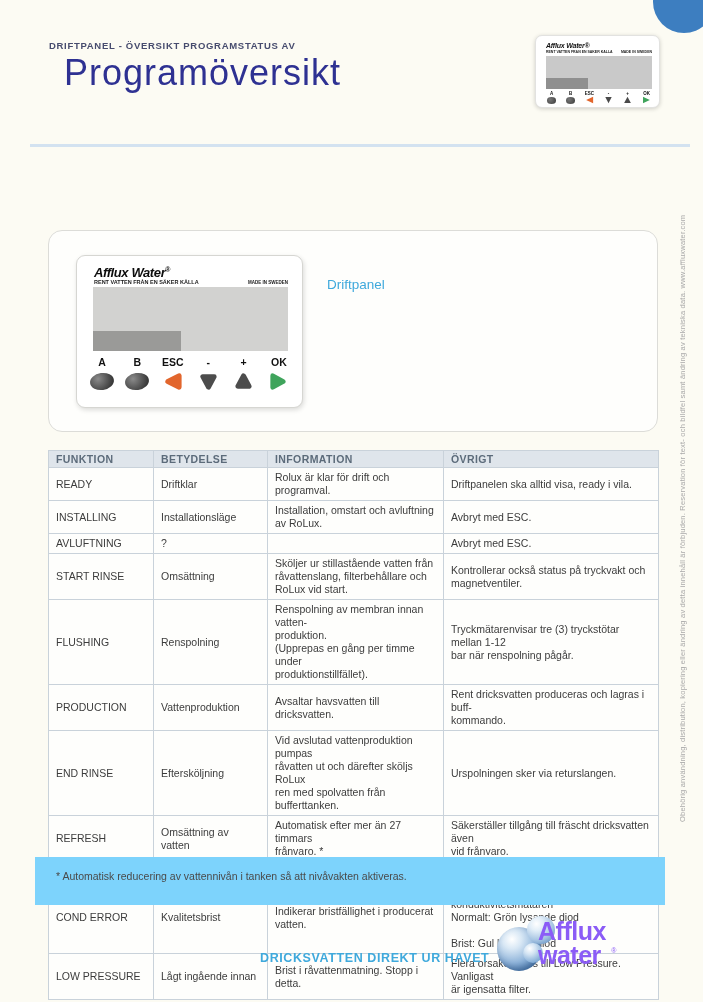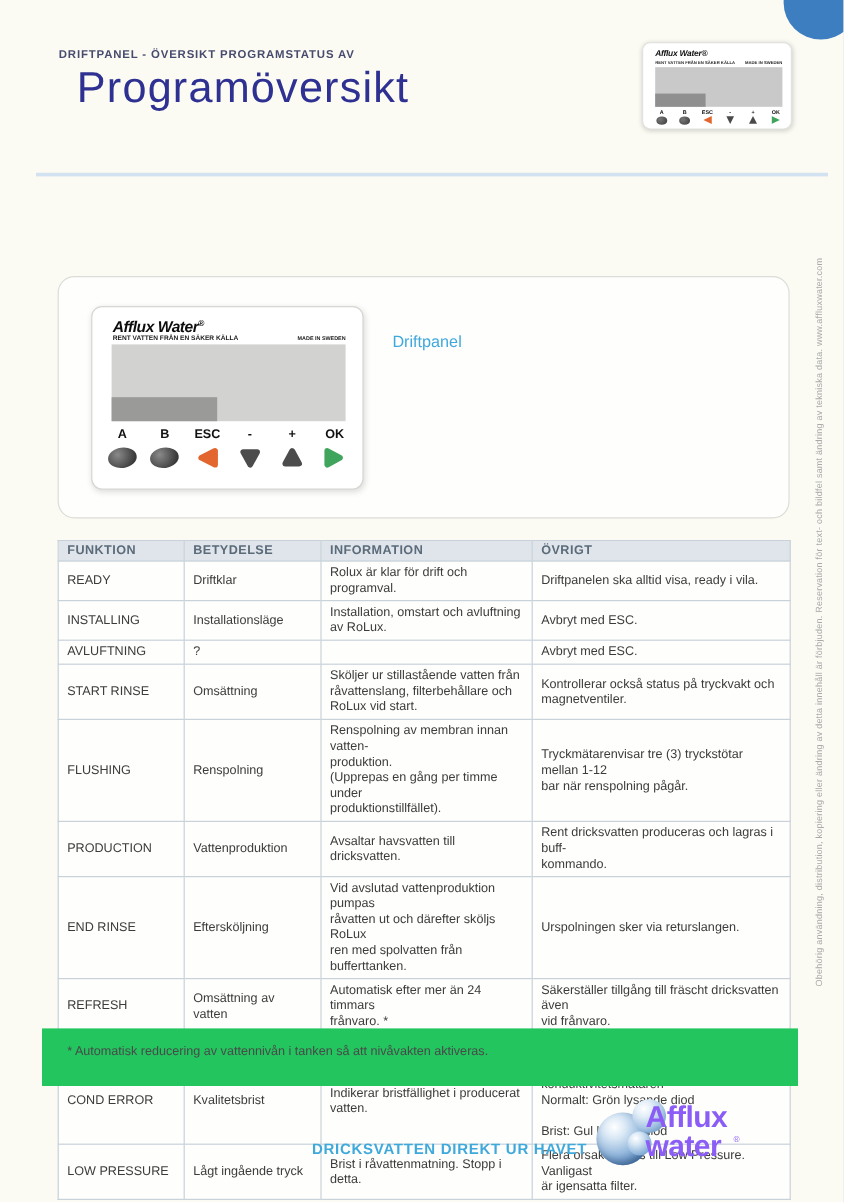--- a/index.html
+++ b/index.html
@@ -87,21 +87,21 @@
     background:#dfe5eb; color:#5c6b7a; font-size:10.5px; font-weight:bold;
     text-align:left; letter-spacing:.4px; height:17px; padding-top:2px; padding-bottom:2px;
   }
   table.program td {
     font-size:10.5px; color:#3c3c3c; line-height:13px;
     white-space:pre-line; height:17px; background:#fefefc;
   }
   
   .footnote {
     position:absolute; left:35px; top:857px; width:630px; height:48px;
-    background:#22c55e; font-size:10.5px; color:#4a4a4a;
+    background:#7dd3fc; font-size:10.5px; color:#4a4a4a;
     padding:13px 0 0 21px;
   }
   .tagline {
     position:absolute; left:260px; top:951px;
     font-size:12.5px; font-weight:bold; letter-spacing:.6px; color:#3fa9dc;
   }
   .logo { position:absolute; left:497px; top:917px; width:170px; height:60px; }
   .sphere { position:absolute; border-radius:50%; }
   .sphere.big {
     width:44px; height:44px; left:0px; top:10px;
@@ -289,21 +289,21 @@
           <td>END RINSE</td>
           <td>Eftersköljning</td>
           <td>Vid avslutad vattenproduktion pumpas
 råvatten ut och därefter sköljs RoLux
 ren med spolvatten från bufferttanken.</td>
           <td>Urspolningen sker via returslangen.</td>
         </tr>
         <tr>
           <td>REFRESH</td>
           <td>Omsättning av vatten</td>
-          <td>Automatisk efter mer än 24 timmars
+          <td>Automatisk efter mer än 27 timmars
 frånvaro. *</td>
           <td>Säkerställer tillgång till fräscht dricksvatten även
 vid frånvaro.</td>
         </tr>
         <tr>
           <td>CLEANING</td>
           <td>Rengöring</td>
           <td>Rengöring/frostskyddsfunktion.</td>
           <td>Används för att frostskydda anläggningen.</td>
         </tr>
@@ -312,21 +312,21 @@
           <td>Kvalitetsbrist</td>
           <td>Indikerar bristfällighet i producerat
 vatten.</td>
           <td>Kontrollera status på konduktivitetsmätaren
 Normalt: Grön lysande diod
 
 Brist: Gul lysande diod</td>
         </tr>
         <tr>
           <td>LOW PRESSURE</td>
-          <td>Lågt ingående tryck</td>
+          <td>Lågt ingående innan</td>
           <td>Brist i råvattenmatning. Stopp i detta.</td>
           <td>Flera orsaker finns till Low Pressure. Vanligast
 är igensatta filter.</td>
         </tr>
       </tbody>
   </table>
 
   <div class="footnote">* Automatisk reducering av vattennivån i tanken så att nivåvakten aktiveras.</div>
 
   <div class="tagline">DRICKSVATTEN DIREKT UR HAVET</div>

